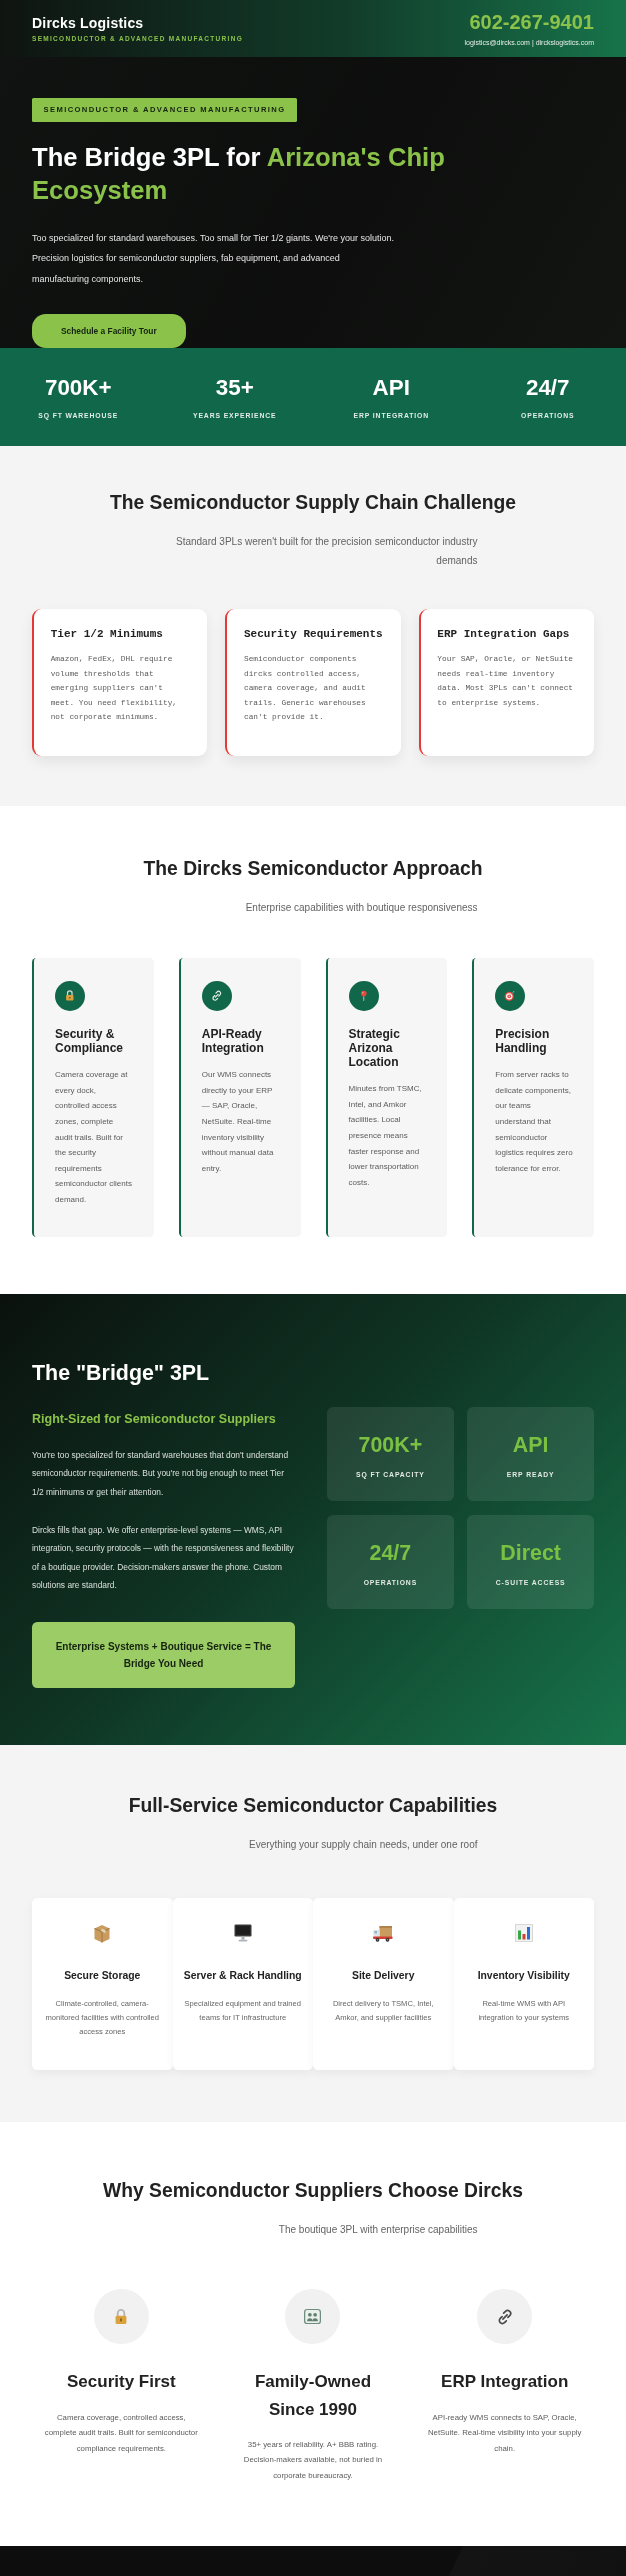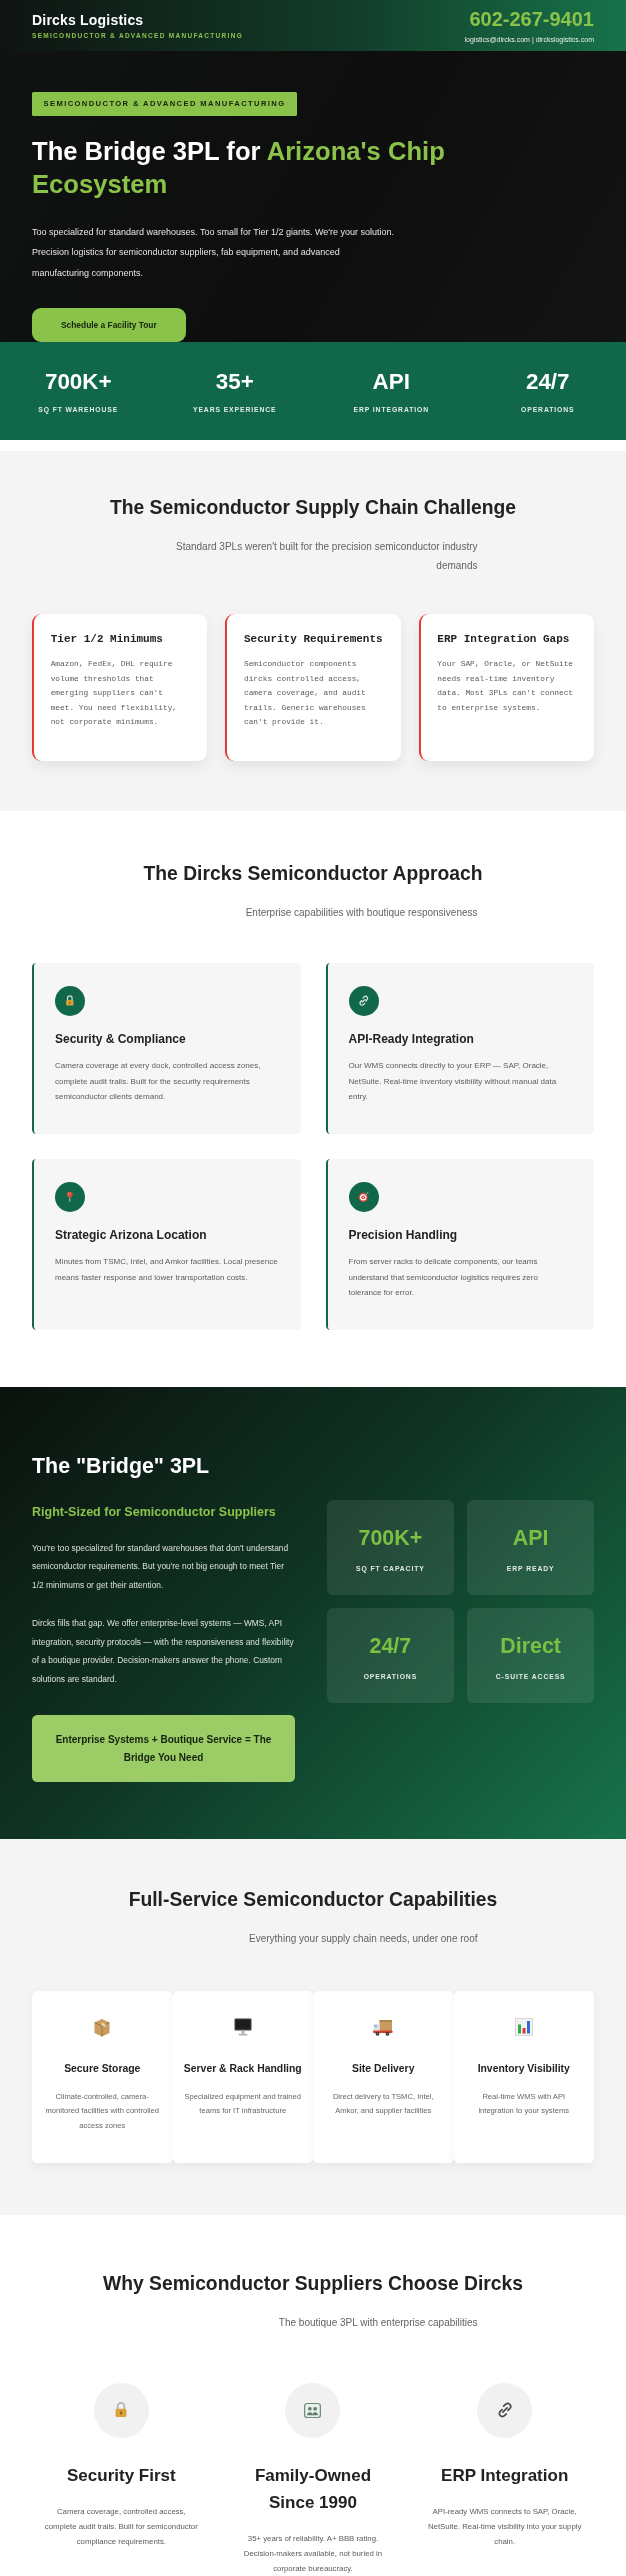--- a/index.html
+++ b/index.html
@@ -3,21 +3,21 @@
 <meta charset="utf-8">
 <style>
   * { margin:0; padding:0; box-sizing:border-box; }
   body {
     width:626px; margin:0 auto;
     font-family:"Liberation Sans", sans-serif;
     background:#ffffff; color:#1c1c1c;
   }
   
   .header {
-    height:51px; padding:0 32px;
+    height:57px; padding:0 32px;
     display:flex; align-items:center; justify-content:space-between;
     background:linear-gradient(90deg,#0f1411 0%,#123c2a 55%,#17734a 100%);
   }
   .brand-title { color:#ffffff; font-size:14px; font-weight:800; letter-spacing:0.2px; }
   .brand-sub   { color:#8bc34a; font-size:6.5px; font-weight:700; letter-spacing:1.3px; margin-top:4.7px; text-transform:uppercase; }
   .header-contact { text-align:right; }
   .header-phone { color:#8bc34a; font-size:20px; font-weight:800; }
   .header-emails { color:#e9efeb; font-size:7px; margin-top:5.2px; }
   
   .hero {
@@ -27,42 +27,42 @@
   .hero-badge {
     display:inline-block; background:#8bc34a; color:#15240f;
     font-size:7.6px; font-weight:800; letter-spacing:1.4px; text-transform:uppercase;
     padding:7.3px 11.5px; border-radius:1.6px;
   }
   .hero h1 { margin-top:19px; font-size:25.6px; line-height:1.32; font-weight:800; color:#ffffff; max-width:428px; }
   .hero h1 .accent { color:#8bc34a; }
   .hero-copy { margin-top:20px; max-width:363px; color:#e6e6e6; font-size:9px; line-height:2.25; }
   .hero-btn {
     display:inline-block; margin-top:25px; background:#8bc34a; color:#15240f;
-    font-size:8.4px; font-weight:800; padding:12px 29px; border:none; border-radius:9px; cursor:pointer;
+    font-size:8.4px; font-weight:800; padding:12px 29px; border:none; border-radius:14px; cursor:pointer;
   }
   
   .statsbar { height:98px; background:#116749; display:flex; align-items:center; }
   .statsbar .stat { flex:1; text-align:center; }
   .stat-value { color:#ffffff; font-size:22.4px; font-weight:800; }
   .stat-label { color:rgba(255,255,255,.88); font-size:6.8px; font-weight:700; letter-spacing:0.9px; text-transform:uppercase; margin-top:11px; }
   
   .section-title { text-align:center; font-size:19.3px; font-weight:800; color:#222; }
   .section-sub   { text-align:right; font-size:10px; color:#636363; line-height:1.95; margin:18px auto 0; max-width:329px; }
   
-  .challenge { background:#f4f4f4; padding:46px 32px 50px;margin-top:11px; }
+  .challenge { background:#f4f4f4; padding:46px 32px 50px; }
   .challenge-grid { display:grid; grid-template-columns:repeat(3,1fr); gap:18px; margin-top:38px; }
   .challenge-card {
     background:#ffffff; border-left:2.6px solid #e53935; border-radius:9px;
     padding:19px 16.7px 31px; box-shadow:0 5.2px 12.5px rgba(0,0,0,.07); min-height:114px;font-family:Liberation Mono, monospace;
   }
   .challenge-card h3 { font-size:11px; font-weight:800; color:#222; }
   .challenge-card p  { margin-top:12.5px; font-size:7.8px; color:#5c5c5c; line-height:1.85; }
   
   .approach { background:#ffffff; padding:52px 32px 57px; }
-  .approach-grid { display:grid; grid-template-columns:repeat(2,1fr); gap:25px; margin-top:41px; }
+  .approach-grid { display:grid; grid-template-columns:repeat(4,1fr); gap:25px; margin-top:41px; }
   .approach-card {
     background:#f6f6f6; border-left:2.6px solid #116749; border-radius:4.2px;
     padding:23px 21px 29px; min-height:146px;
   }
   .icon-circle {
     width:30px; height:30px; border-radius:50%; background:#116749;
     display:flex; align-items:center; justify-content:center;
   }
   .approach-card h3 { font-size:12px; font-weight:800; color:#222; margin-top:15.7px; }
   .approach-card p  { margin-top:12.5px; font-size:8px; color:#5c5c5c; line-height:1.95; max-width:245px; }

